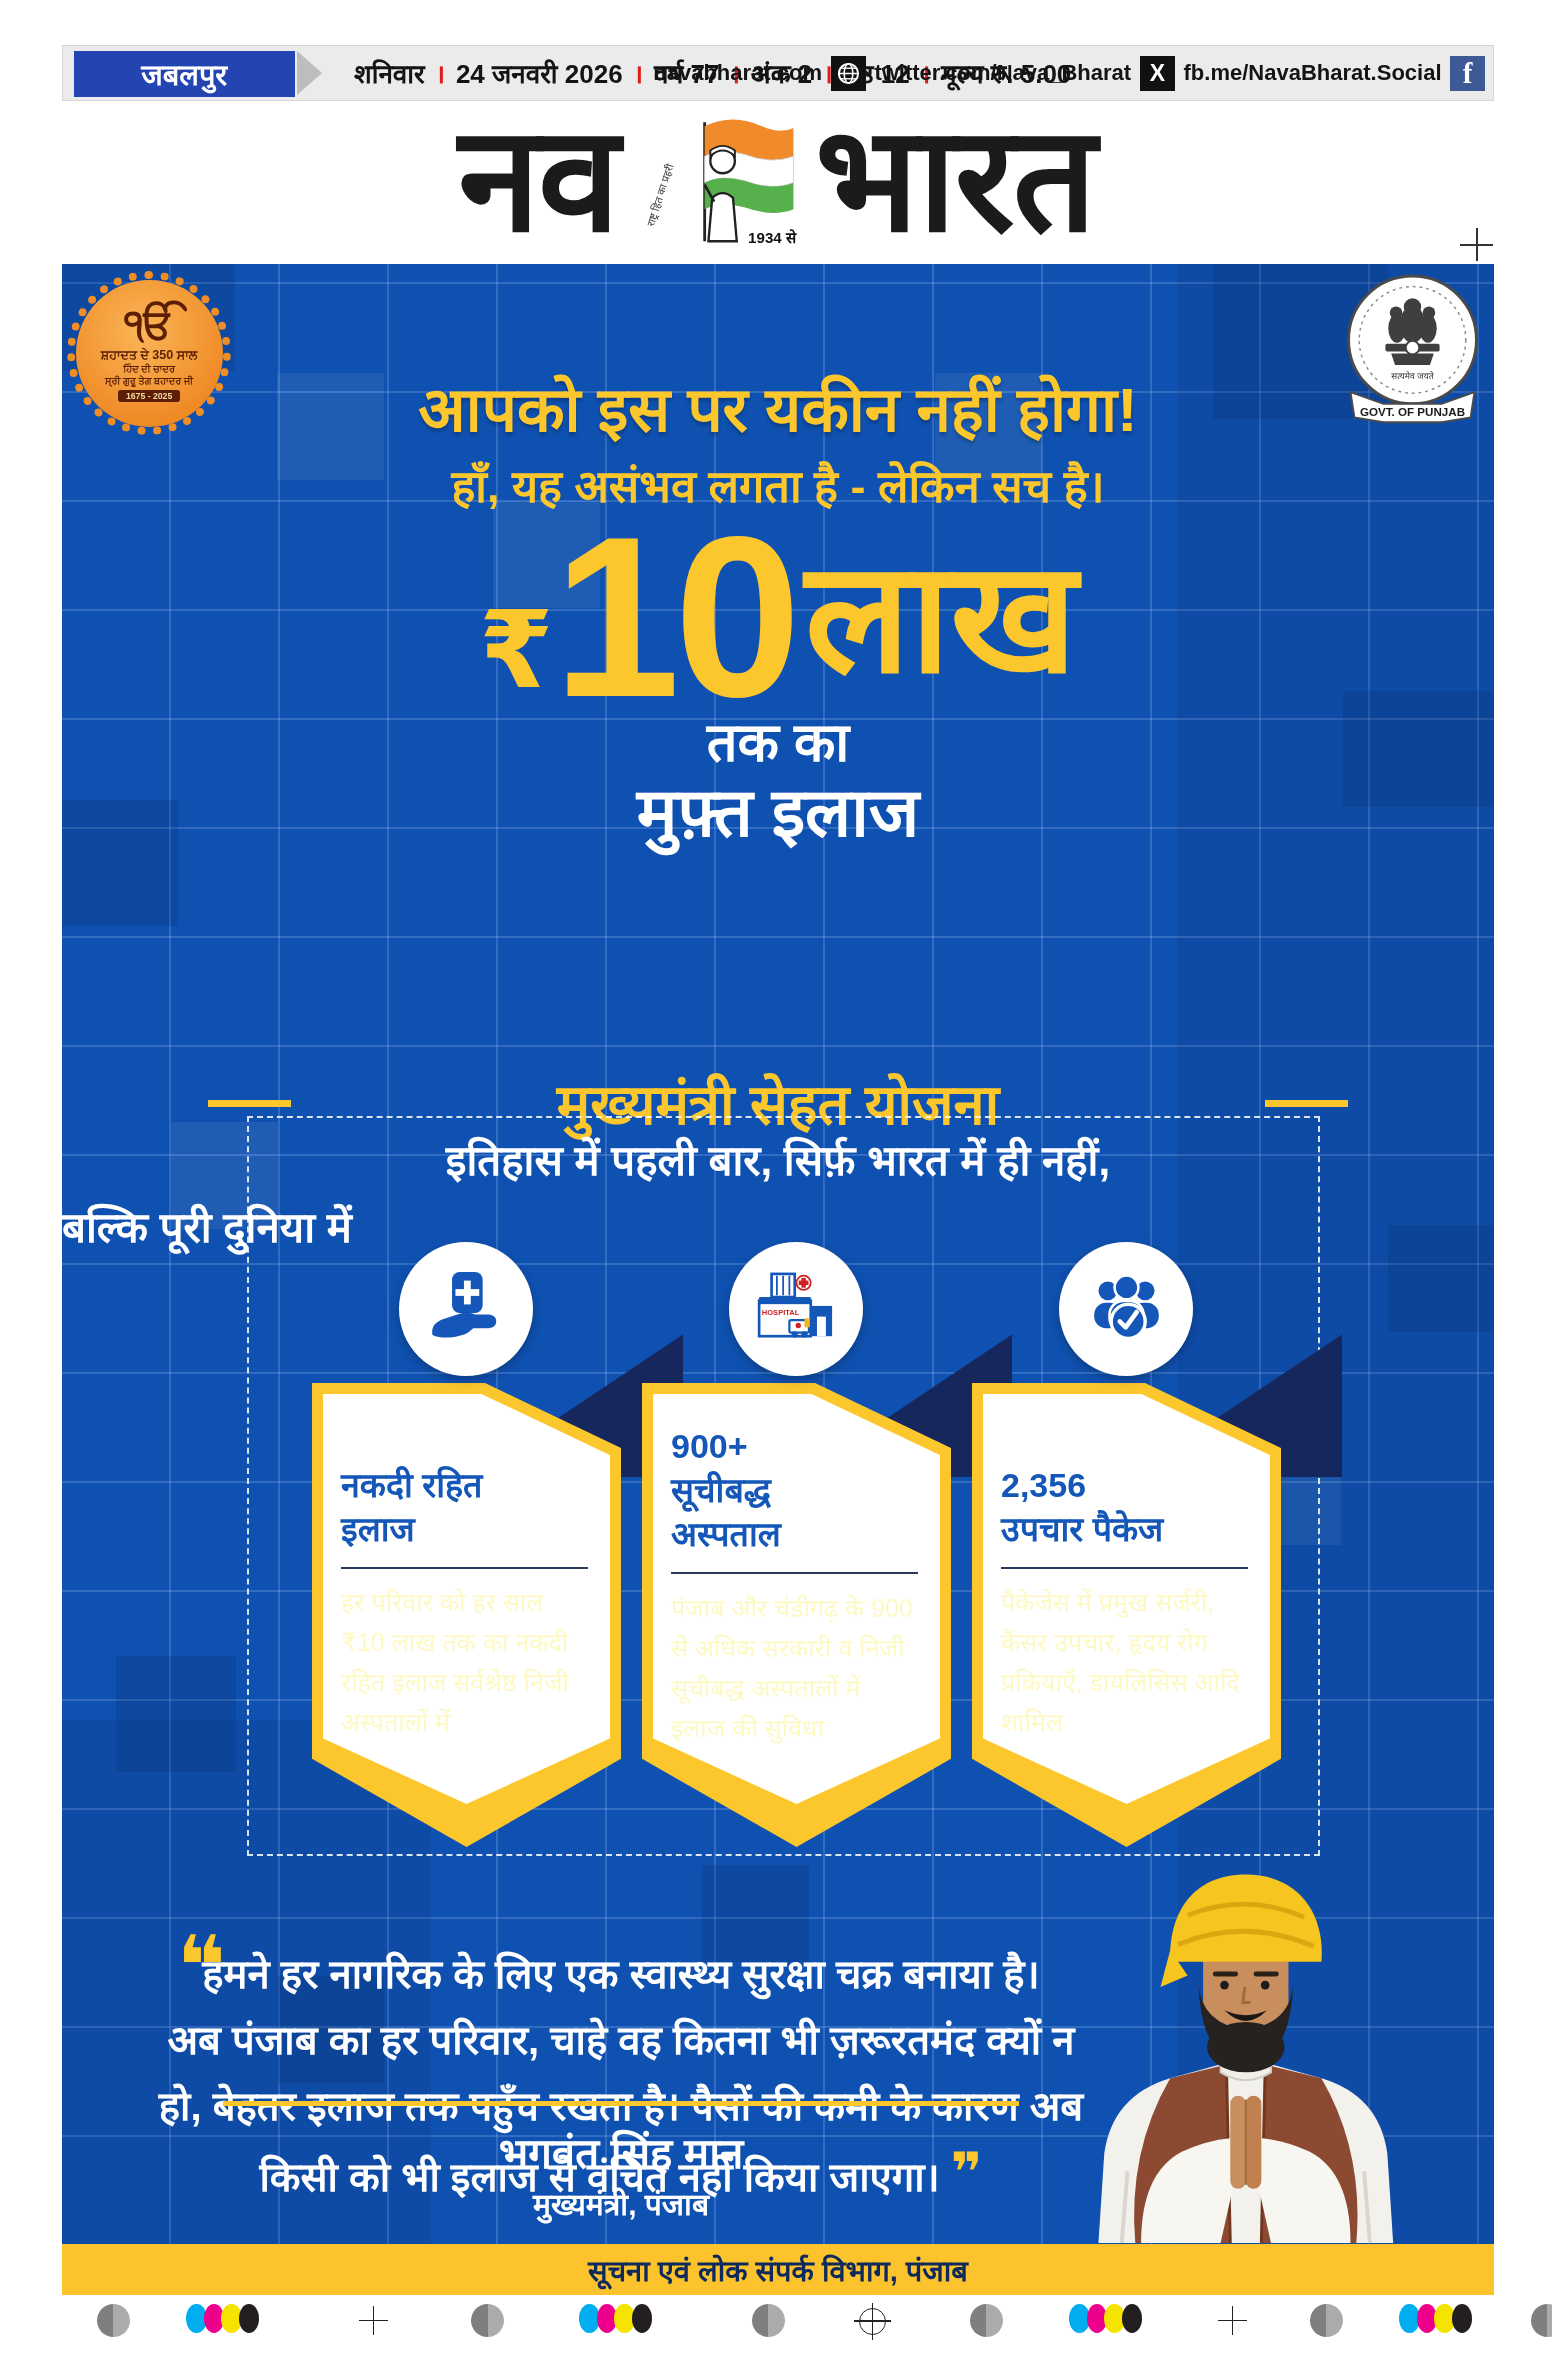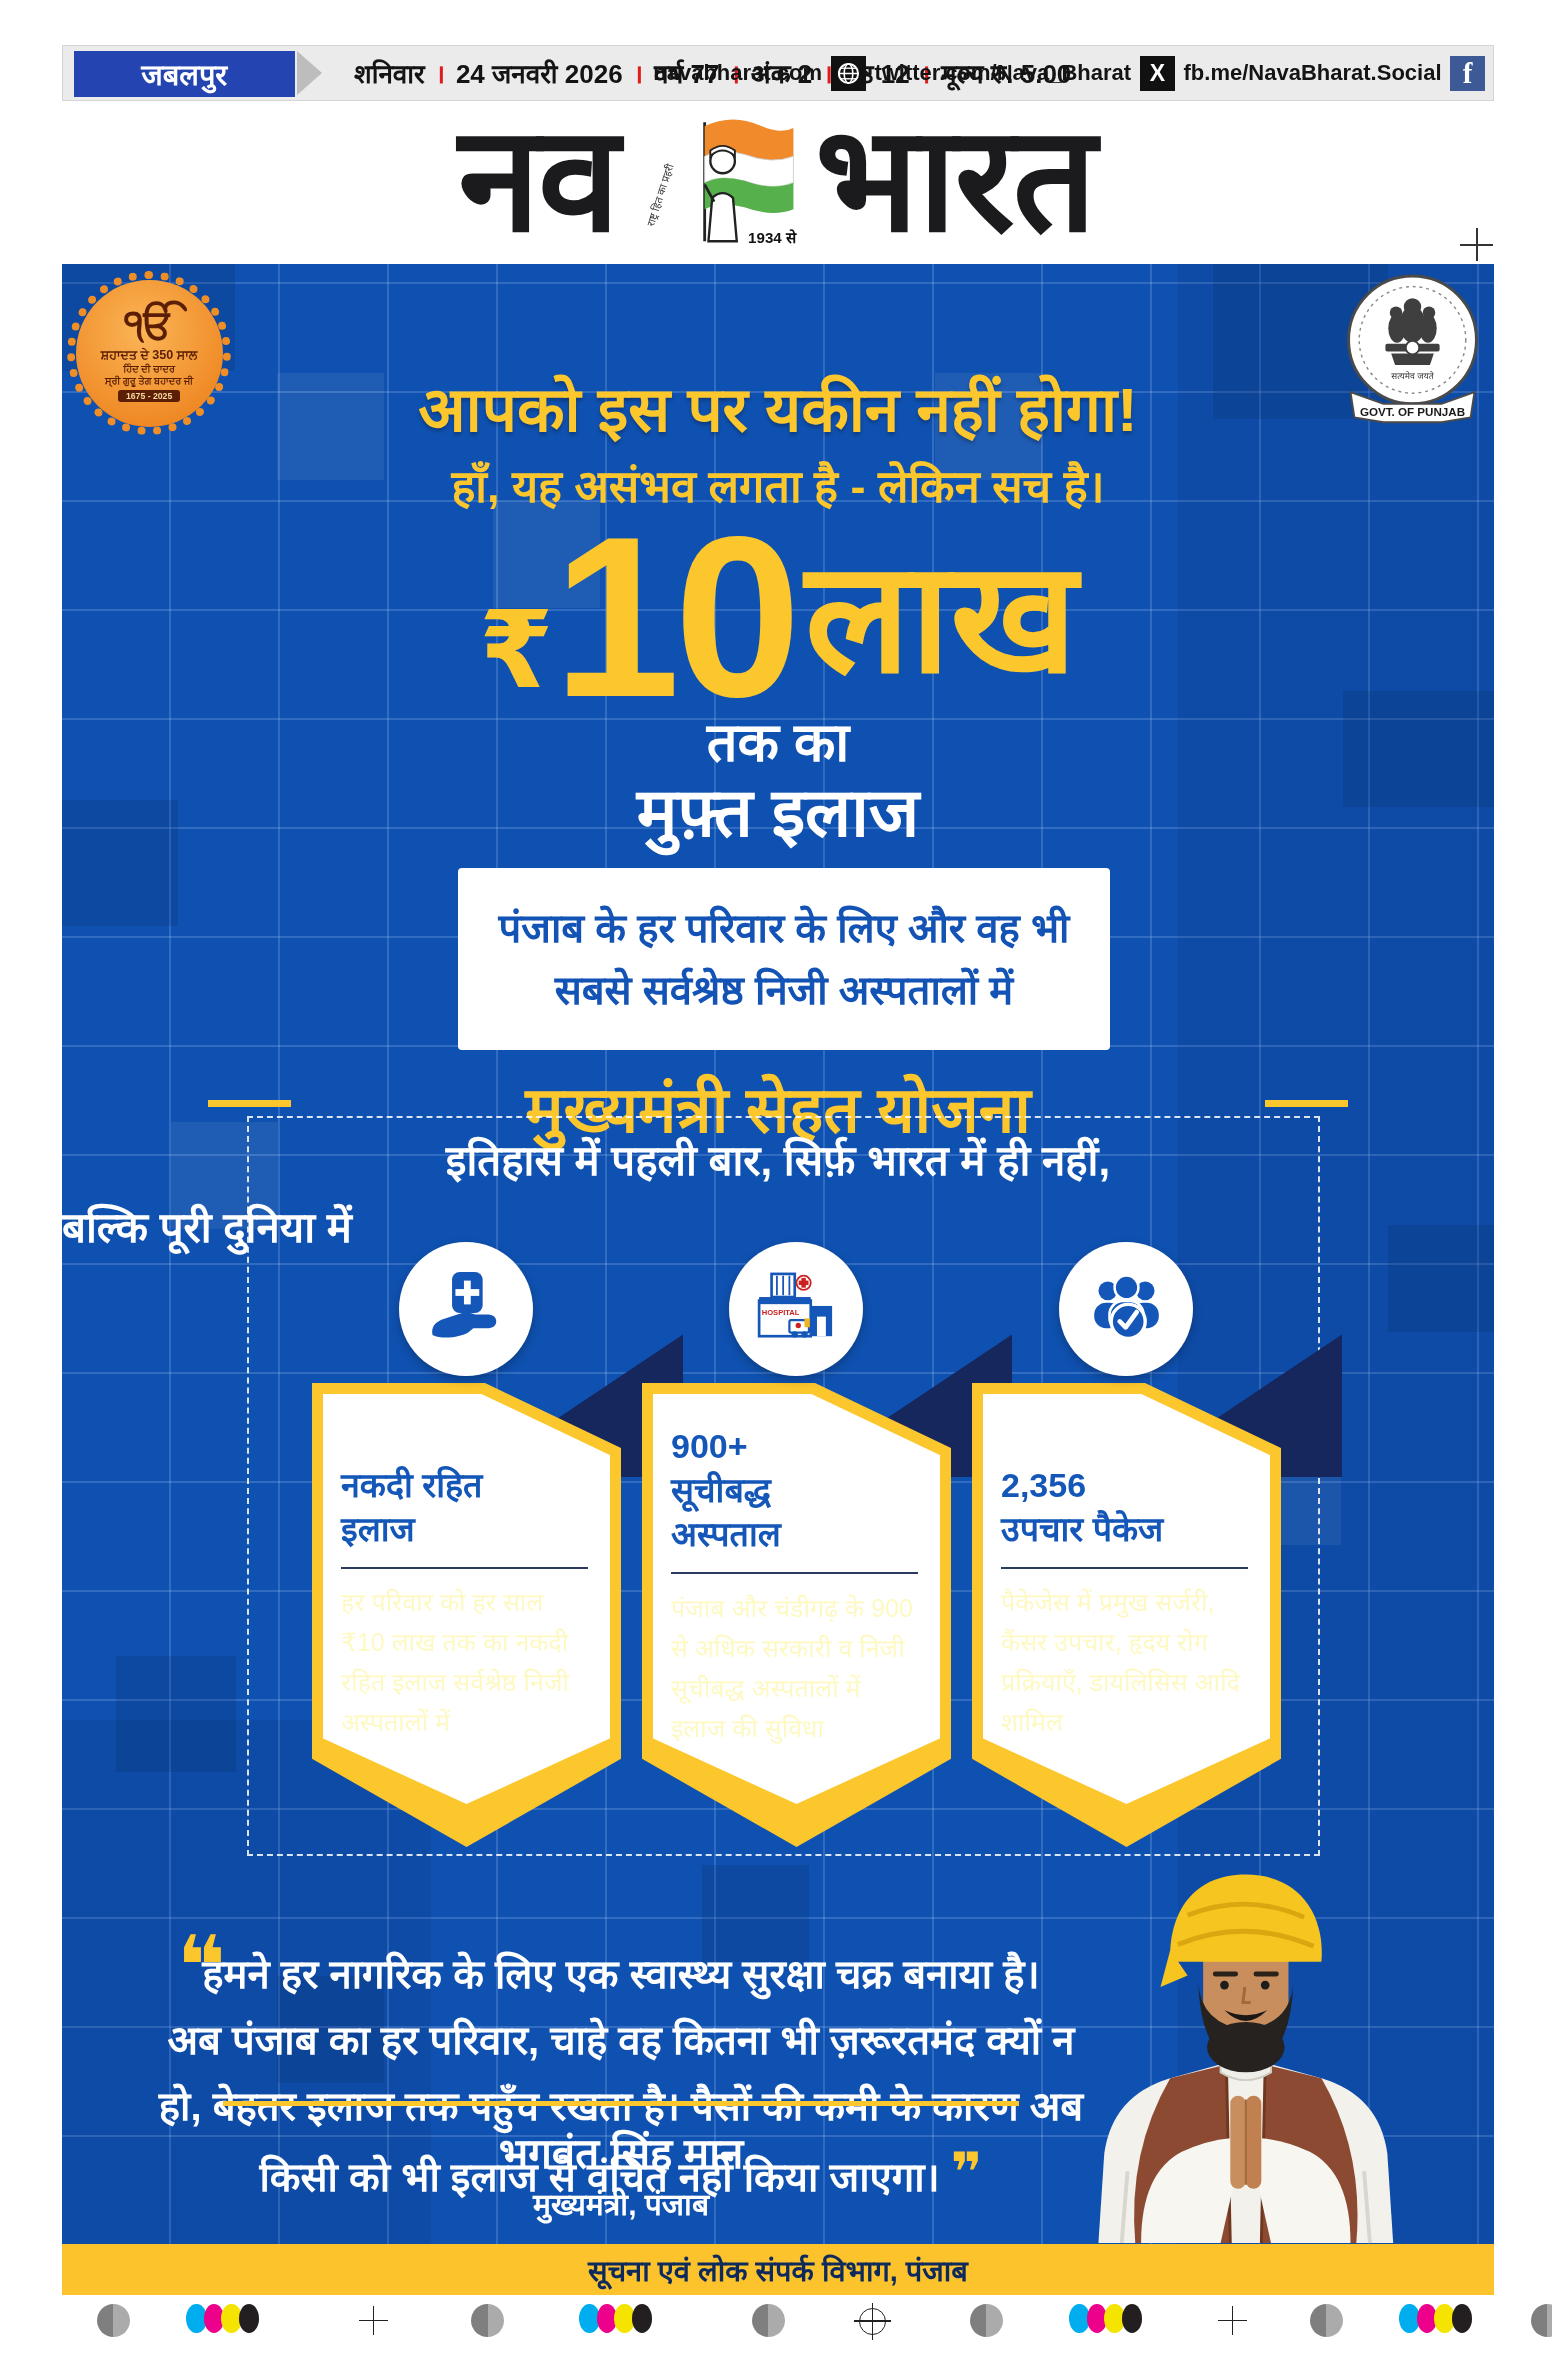--- a/index.html
+++ b/index.html
@@ -40,21 +40,21 @@
 
   .amount{position:absolute;left:0;top:260px;width:100%;display:flex;justify-content:center;align-items:flex-start;color:#fcc62d}
   .amount .cur{font-size:107px;font-weight:900;margin-top:64px}
   .amount .num{font-size:228px;font-weight:900;line-height:.82;letter-spacing:-5.8px}
   .amount .unit{font-size:155px;font-weight:900;line-height:1;margin-top:15.5px;margin-left:9.7px}
   .amt-l1{position:absolute;left:0;top:439px;width:100%;text-align:center;color:#fff;font-size:54px;font-weight:900}
   .amt-l2{position:absolute;left:0;top:499px;width:100%;text-align:center;color:#fff;font-size:68px;font-weight:700}
 
   .whitebox{position:absolute;left:396px;top:604px;width:652px;height:182px;background:#fff;border-radius:3.9px;
             display:flex;flex-direction:column;justify-content:center;text-align:center;color:#1353b5;font-size:40px;font-weight:900;line-height:1.55}
-  .scheme{position:absolute;left:0;top:800px;width:100%;text-align:center;color:#fcc62d;font-size:64px;font-weight:900}
+  .scheme{position:absolute;left:0;top:800px;width:100%;text-align:center;color:#fcc62d;font-size:56px;font-weight:900}
   .scheme-dash{position:absolute;top:836px;width:83px;height:6.8px;background:#fcc62d}
 
   .dashedbox{position:absolute;left:185px;top:852px;width:1069px;height:736px;border:2.9px dashed rgba(255,255,255,.85)}
   .history1{position:absolute;left:0;top:866px;width:100%;text-align:center;color:#fff;font-size:42px;font-weight:800}
   .history2{position:absolute;left:0;top:933px;width:100%;color:#fff;font-size:42px;font-weight:800}
 
   
   .icon-circle{position:absolute;top:978px;width:134px;height:134px;background:#fff;border-radius:50%;display:flex;align-items:center;justify-content:center;z-index:5;box-shadow:0 3.9px 9.7px rgba(0,0,0,.25)}
   .wedge{position:absolute;width:213px;height:155px;background:#15275c;clip-path:polygon(0 100%,100% 8%,100% 100%);z-index:1}
   .card{position:absolute;top:1119px;width:309px;height:464px;z-index:2}
@@ -215,24 +215,20 @@
     <div class="subheadline">हाँ, यह असंभव लगता है - लेकिन सच है।</div>
 
     <div class="amount">
       <span class="cur">₹</span>
       <span class="num">10</span>
       <span class="unit">लाख</span>
     </div>
     <div class="amt-l1">तक का</div>
     <div class="amt-l2">मुफ़्त इलाज</div>
 
-    <div class="whitebox">
-      <div>पंजाब के हर परिवार के लिए और वह भी</div>
-      <div>सबसे सर्वश्रेष्ठ निजी अस्पतालों में</div>
-    </div>
 
     <div class="scheme">मुख्यमंत्री सेहत योजना</div>
     <div class="scheme-dash" style="left:146px"></div>
     <div class="scheme-dash" style="left:1203px"></div>
 
     <div class="dashedbox"></div>
     <div class="history1">इतिहास में पहली बार, सिर्फ़ भारत में ही नहीं,</div>
     <div class="history2">बल्कि पूरी दुनिया में</div>
 
     <div class="icon-circle" style="left:337px">

